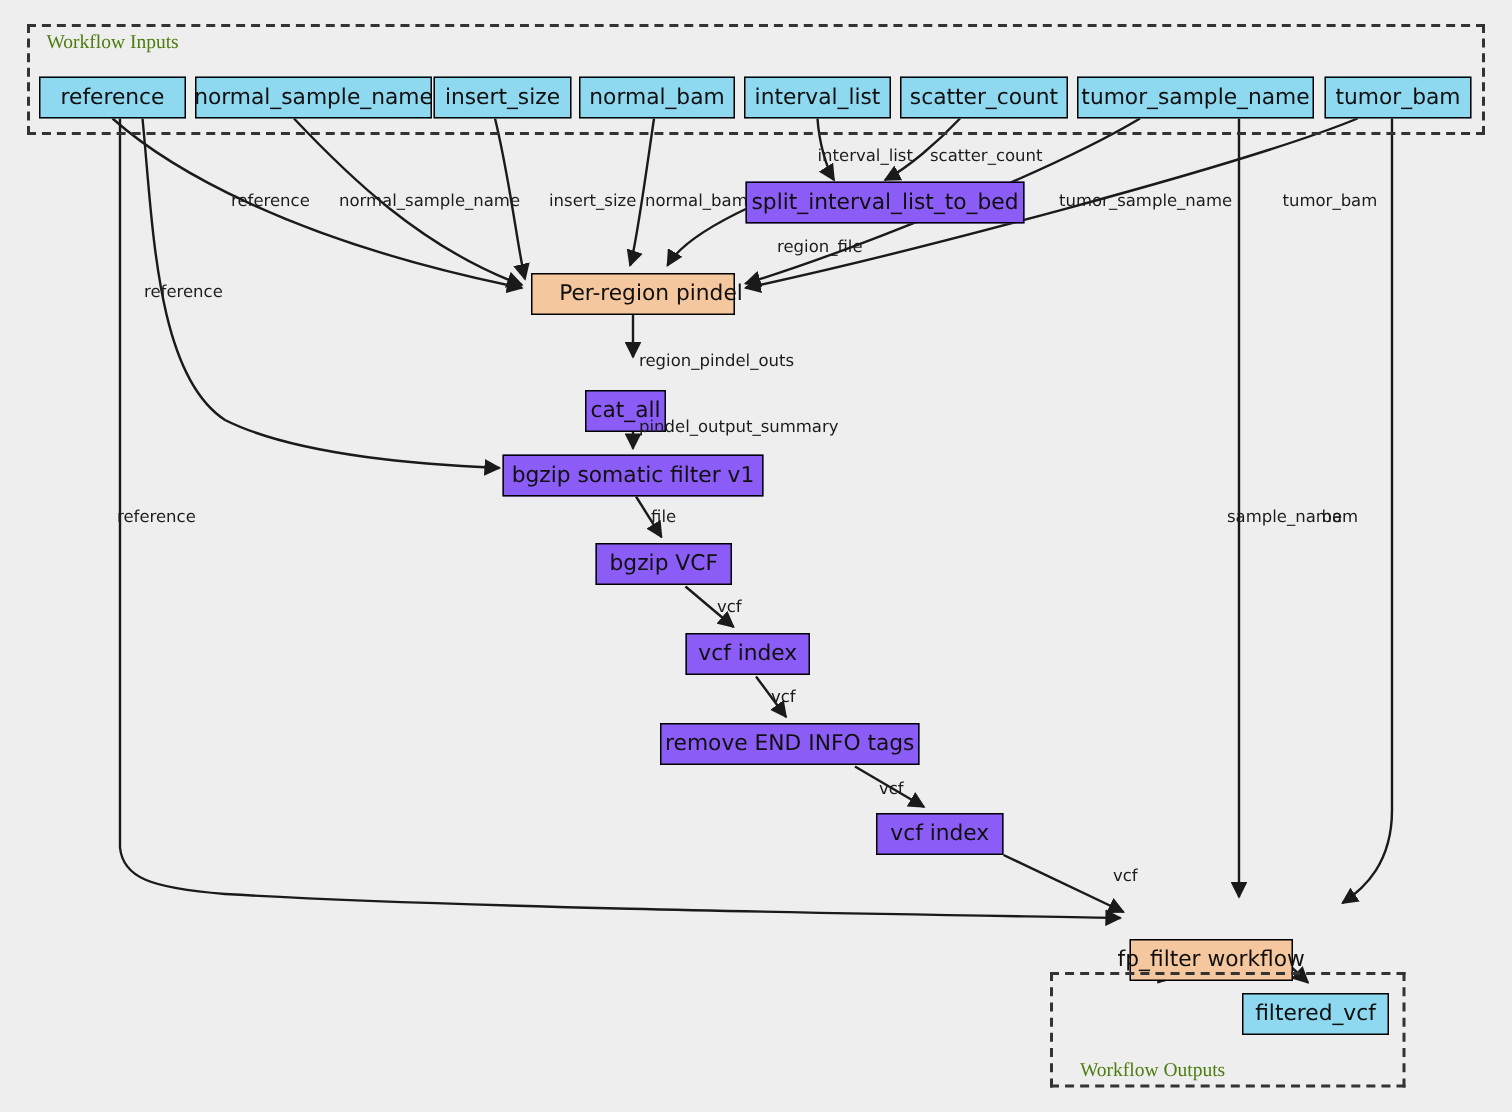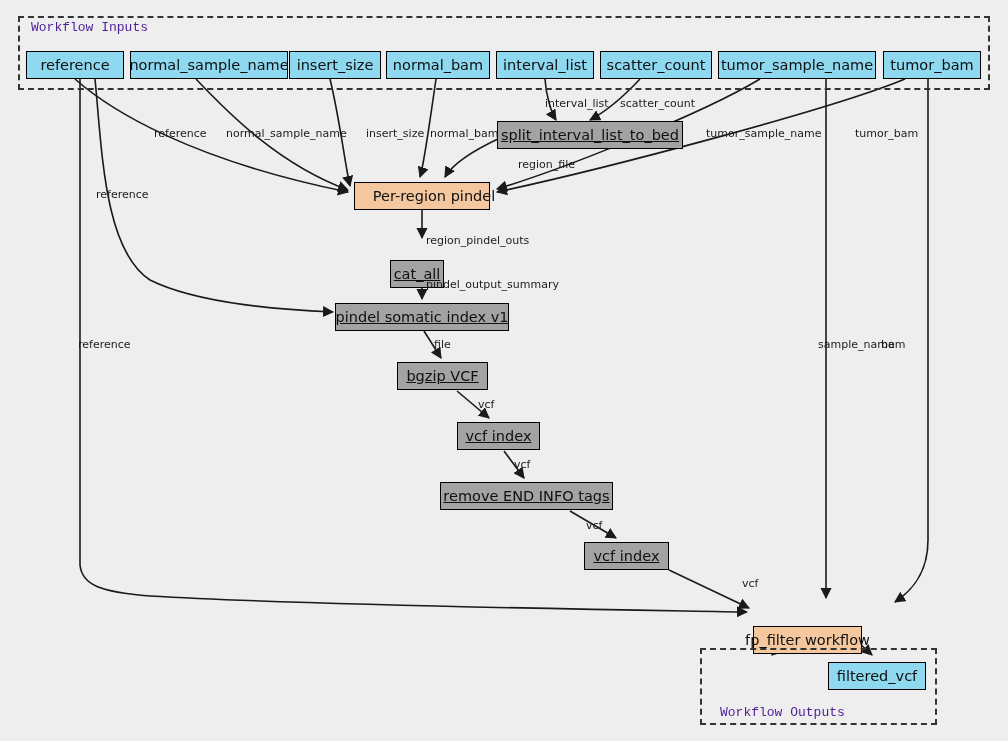--- a/index.html
+++ b/index.html
@@ -28,44 +28,43 @@
     pointer-events: none;
   }
   .group-box {
     position: absolute;
     border: 2px dashed #333333;
     background: transparent;
     box-sizing: border-box;
   }
   .group-label {
     position: absolute;
-    font-family: Liberation Mono, monospace;
+    font-family: Liberation Serif, serif;
     font-size: 13px;
-    color: #4c1d95;
+    color: #4d7c0f;
     white-space: nowrap;
   }
   .node {
     position: absolute;
     box-sizing: border-box;
     border: 1px solid #000000;
     display: flex;
     align-items: center;
     justify-content: center;
     font-size: 14.5px;
     color: #101010;
     white-space: nowrap;
     height: 28px;
     line-height: 1;
   }
   .node.io {
     background: #8ed8f0;
   }
   .node.step {
-    background: #a3a3a3;
-    text-decoration: underline;
+    background: #8b5cf6;
   }
   .node.sub {
     background: #f4c79e;
   }
   .edge-label {
     position: absolute;
     font-size: 11px;
     color: #1c1c1c;
     white-space: nowrap;
     background: transparent;
@@ -141,21 +140,21 @@
   <div class="node io" style="left:600px; top:51px; width:112px;">scatter_count</div>
   <div class="node io" style="left:718px; top:51px; width:158px;">tumor_sample_name</div>
   <div class="node io" style="left:883px; top:51px; width:98px;">tumor_bam</div>
 
   <div class="node step" style="left:497px; top:121px; width:186px;">split_interval_list_to_bed</div>
 
   <div class="node sub" style="left:354px; top:182px; width:136px;padding-left:24px;">Per-region pindel</div>
 
   <div class="node step" style="left:390px; top:260px; width:54px;">cat_all</div>
 
-  <div class="node step" style="left:335px; top:303px; width:174px;">pindel somatic index v1</div>
+  <div class="node step" style="left:335px; top:303px; width:174px;">bgzip somatic filter v1</div>
 
   <div class="node step" style="left:397px; top:362px; width:91px;">bgzip VCF</div>
 
   <div class="node step" style="left:457px; top:422px; width:83px;">vcf index</div>
 
   <div class="node step" style="left:440px; top:482px; width:173px;">remove END INFO tags</div>
 
   <div class="node step" style="left:584px; top:542px; width:85px;">vcf index</div>
 
   <div class="node sub" style="left:753px; top:626px; width:109px;">fp_filter workflow</div>

